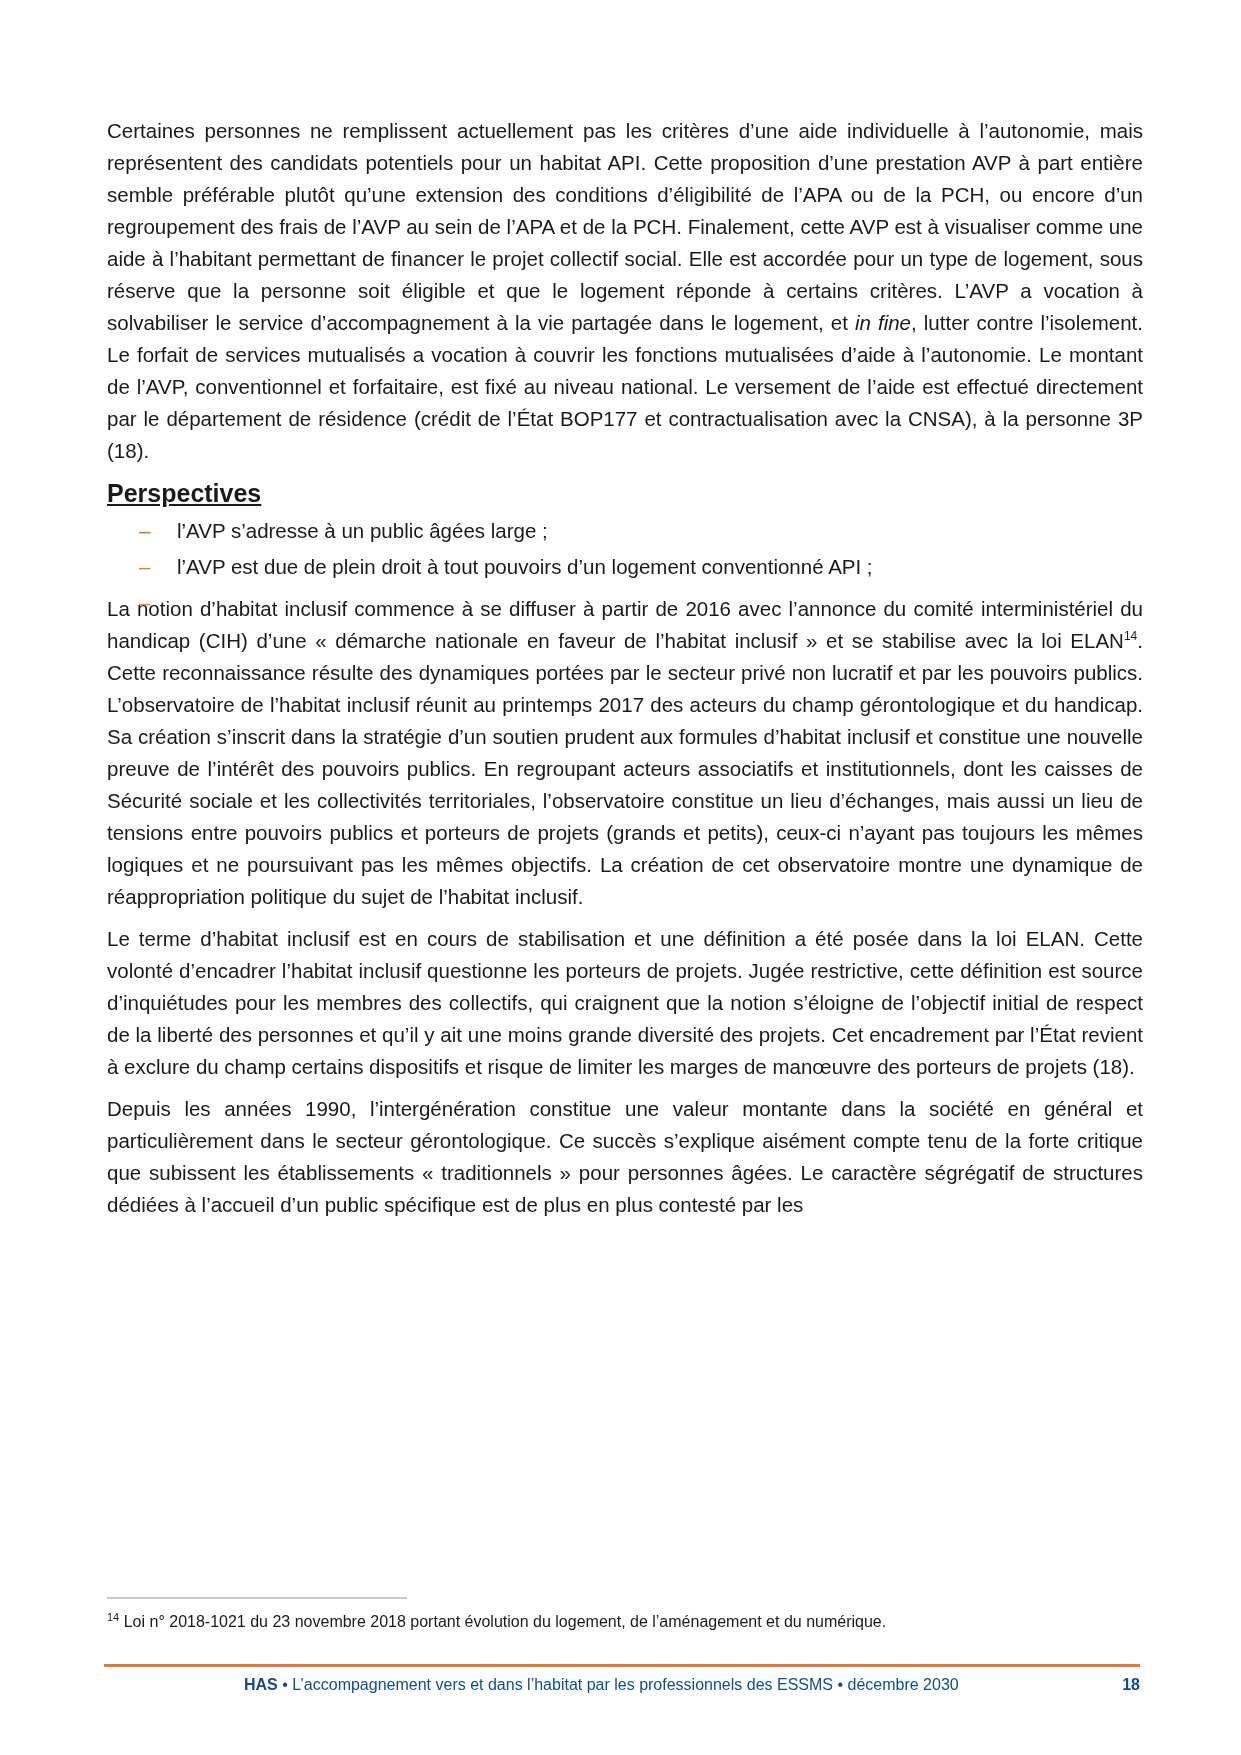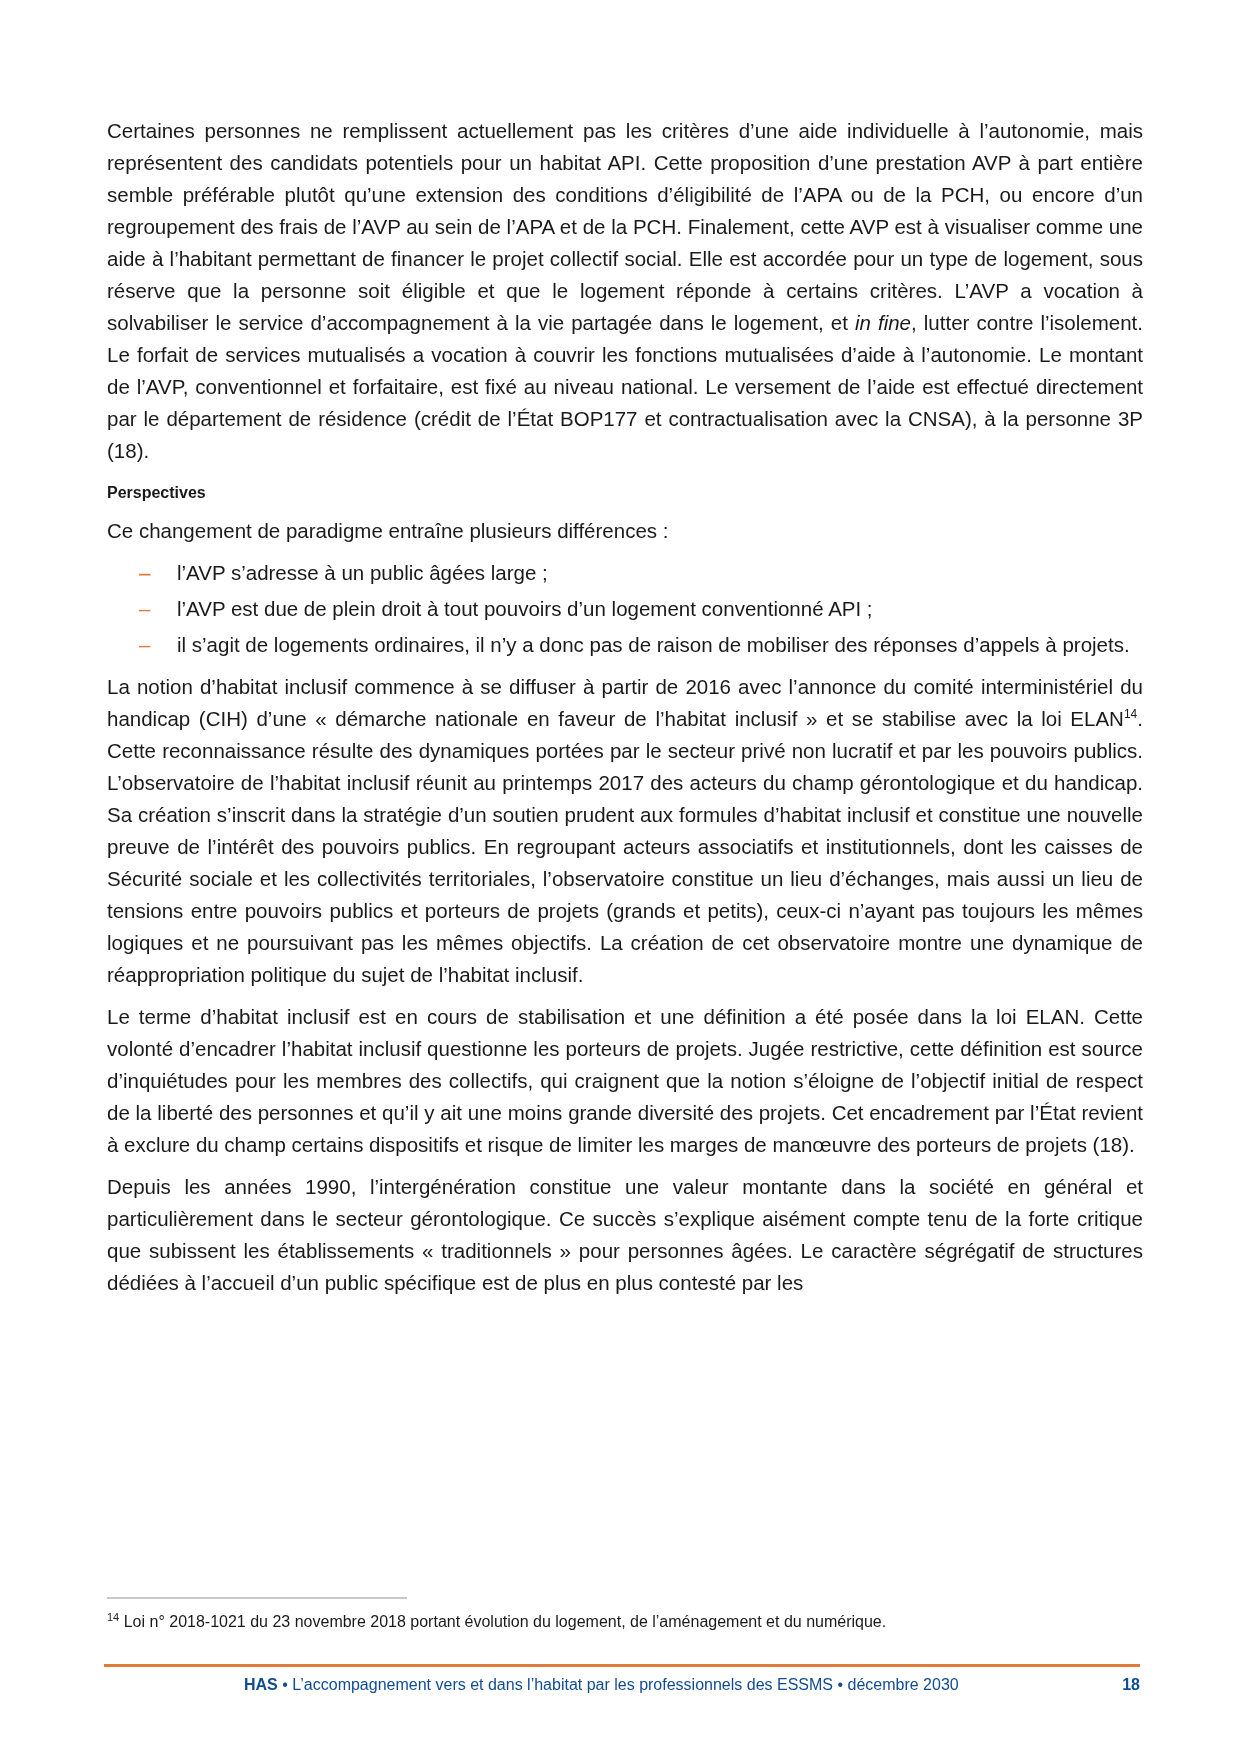--- a/index.html
+++ b/index.html
@@ -1,20 +1,20 @@
 <!DOCTYPE html>
 <html><head>
 <meta charset="utf-8">
 <style>
   html, body { margin: 0; padding: 0; background: #ffffff; }
   body { width: 1241px; height: 1755px; position: relative; overflow: hidden;
          font-family: "Liberation Sans", sans-serif; color: #1a1a1a; }
   .content { position: absolute; left: 107px; top: 115px; width: 1036px; }
   p { margin: 0 0 10px 0; font-size: 20.5px; line-height: 32px; text-align: justify; }
-  .subhead { font-weight: bold; font-size: 16px; line-height: 32px; margin: 10px 0 6px 0; }
+  .subhead { font-weight: bold; font-size: 25px; line-height: 32px; margin: 10px 0 6px 0; text-decoration: underline; }
   ul.dash { list-style: none; margin: 0 0 10px 0; padding: 0; }
   ul.dash li { position: relative; padding-left: 70px; font-size: 20.5px; line-height: 32px; margin-bottom: 4px; text-align: justify; }
   ul.dash li .dash-mark { position: absolute; left: 32px; top: 0; color: #e07b39; }
   sup { font-size: 12px; line-height: 0; }
   h3 { color: #0f4c93; font-size: 26px; font-weight: bold; margin: 26px 0 8px 64px; line-height: 34px; }
   h3 .num { display: inline-block; width: 88px; }
   .fn-rule { position: absolute; left: 107px; top: 1597px; width: 300px; height: 2px; background: #c8c8c8; }
   .footnote { position: absolute; left: 107px; top: 1612px; font-size: 16px; line-height: 20px; }
   .footnote sup { font-size: 11px; }
   .footer-rule { position: absolute; left: 104px; top: 1664px; width: 1036px; height: 3px; background: #e07b39; }
@@ -24,27 +24,26 @@
   .footer .page { position: absolute; right: 0; font-weight: bold; margin-left: 12px; }
 </style>
 </head>
 <body>
 
 <div class="content">
   <p><span>Certaines personnes ne remplissent actuellement pas les critères d’une aide individuelle à l’autonomie, mais représentent des candidats potentiels pour un habitat API. Cette proposition d’une prestation AVP à part entière semble préférable plutôt qu’une extension des conditions d’éligibilité de l’APA ou de la PCH, ou encore d’un regroupement des frais de l’AVP au sein de l’APA et de la PCH. Finalement, cette AVP est à visualiser comme une aide à l’habitant permettant de financer le projet collectif social. Elle est accordée pour un type de logement, sous réserve que la personne soit éligible et que le logement réponde à certains critères. L’AVP a vocation à solvabiliser le service d’accompagnement à la vie partagée dans le logement, et </span><em>in fine</em><span>, lutter contre l’isolement. Le forfait de services mutualisés a vocation à couvrir les fonctions mutualisées d’aide à l’autonomie. Le montant de l’AVP, conventionnel et forfaitaire, est fixé au niveau national. Le versement de l’aide est effectué directement par le département de résidence (crédit de l’État BOP177 et contractualisation avec la CNSA), à la personne 3P (18).</span></p>
 
   <div class="subhead">Perspectives</div>
 
-  <p>Ce changement de paradigme entraîne plusieurs différences :</p>
 
   <ul class="dash">
     <li><span class="dash-mark">–</span></li>
     <li><span class="dash-mark">–</span><span>l’AVP s’adresse à un public âgées large ;</span></li>
     <li><span class="dash-mark">–</span><span>l’AVP est due de plein droit à tout pouvoirs d’un logement conventionné API ;</span></li>
-    <li><span class="dash-mark">–</span><span>il s’agit de logements ordinaires, il n’y a donc pas de raison de mobiliser des réponses d’appels à projets.</span></li>
+    <li><span class="dash-mark">–</span></li>
   </ul>
 
   <p><span>La notion d’habitat inclusif commence à se diffuser à partir de 2016 avec l’annonce du comité interministériel du handicap (CIH) d’une « démarche nationale en faveur de l’habitat inclusif » et se stabilise avec la loi ELAN</span><sup>14</sup><span>. Cette reconnaissance résulte des dynamiques portées par le secteur privé non lucratif et par les pouvoirs publics. L’observatoire de l’habitat inclusif réunit au printemps 2017 des acteurs du champ gérontologique et du handicap. Sa création s’inscrit dans la stratégie d’un soutien prudent aux formules d’habitat inclusif et constitue une nouvelle preuve de l’intérêt des pouvoirs publics. En regroupant acteurs associatifs et institutionnels, dont les caisses de Sécurité sociale et les collectivités territoriales, l’observatoire constitue un lieu d’échanges, mais aussi un lieu de tensions entre pouvoirs publics et porteurs de projets (grands et petits), ceux-ci n’ayant pas toujours les mêmes logiques et ne poursuivant pas les mêmes objectifs. La création de cet observatoire montre une dynamique de réappropriation politique du sujet de l’habitat inclusif.</span></p>
 
   <p>Le terme d’habitat inclusif est en cours de stabilisation et une définition a été posée dans la loi ELAN. Cette volonté d’encadrer l’habitat inclusif questionne les porteurs de projets. Jugée restrictive, cette définition est source d’inquiétudes pour les membres des collectifs, qui craignent que la notion s’éloigne de l’objectif initial de respect de la liberté des personnes et qu’il y ait une moins grande diversité des projets. Cet encadrement par l’État revient à exclure du champ certains dispositifs et risque de limiter les marges de manœuvre des porteurs de projets (18).</p>
 
 
   <p>Depuis les années 1990, l’intergénération constitue une valeur montante dans la société en général et particulièrement dans le secteur gérontologique. Ce succès s’explique aisément compte tenu de la forte critique que subissent les établissements « traditionnels » pour personnes âgées. Le caractère ségrégatif de structures dédiées à l’accueil d’un public spécifique est de plus en plus contesté par les</p>
 </div>
 

